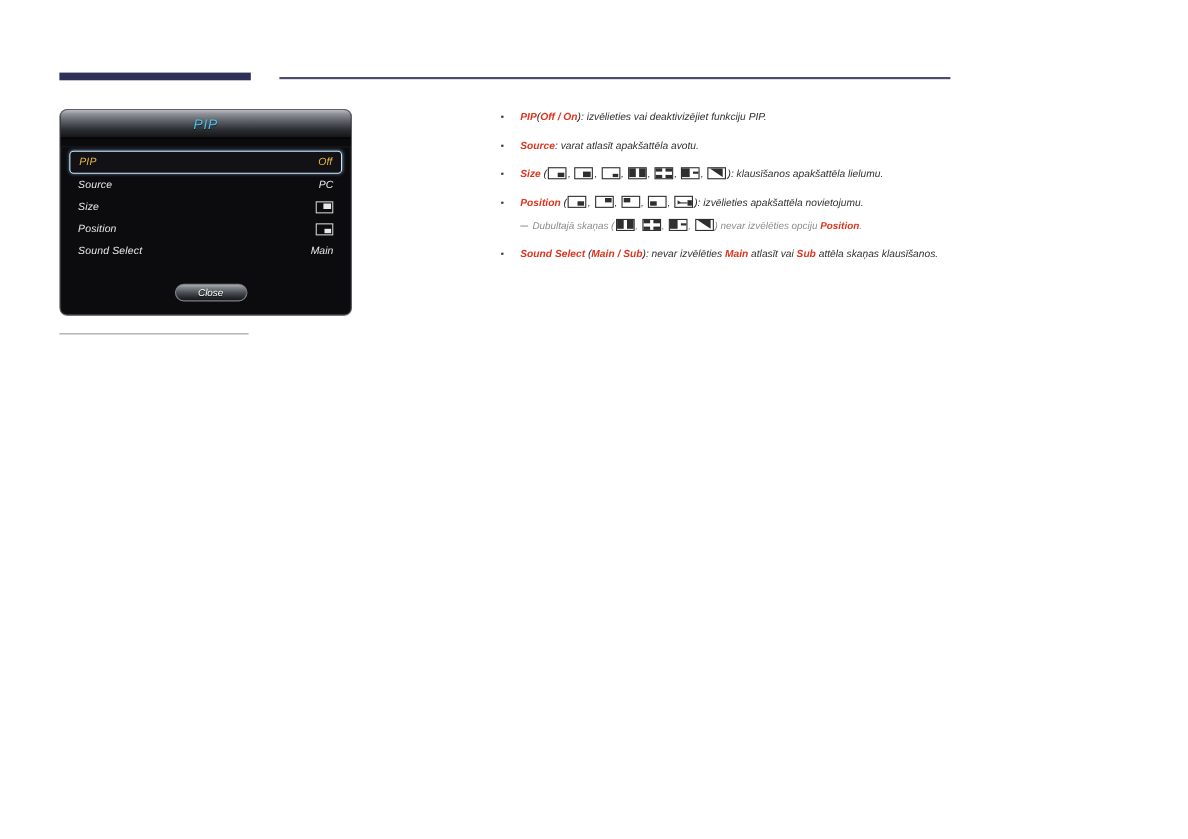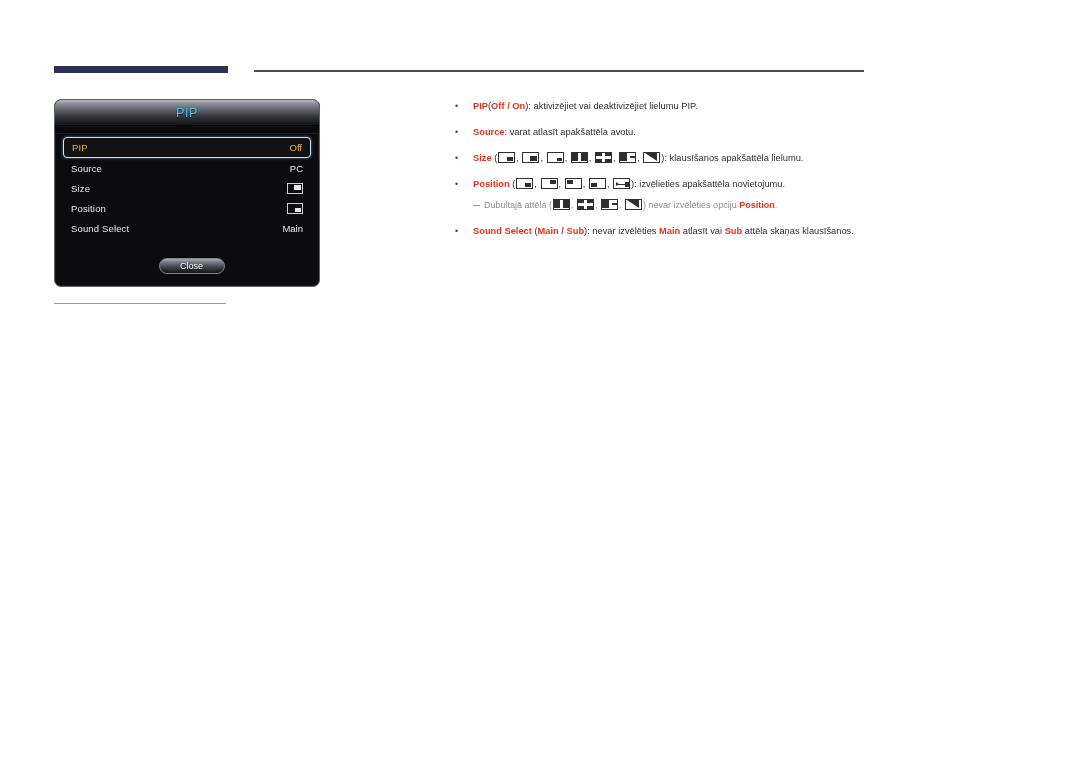--- a/index.html
+++ b/index.html
@@ -9,20 +9,21 @@
     background: #ffffff;
     font-family: "Liberation Sans", "DejaVu Sans", sans-serif;
     -webkit-font-smoothing: antialiased;
   }
   #page {
     position: relative;
     width: 864px;
     height: 763px;
     overflow: hidden;
     background: #ffffff;
+    font-style: italic;
   }
 
   
   .header-rule {
     position: absolute;
     left: 54px;
     top: 66px;
     width: 974px;
     height: 10px;
   }
@@ -321,21 +322,21 @@
   </div>
 
   <div class="footnote-wrap">
     <div class="footnote-rule"></div>
   </div>
 
   <div class="content">
 
     <div class="bullet">
       <span class="dot">•</span>
-      <span class="txt"><span class="red">PIP</span><span>(</span><span class="red">Off</span><span class="red"> / </span><span class="red">On</span><span>)</span><span>: aktivizējiet vai deaktivizējiet lielumu PIP.</span></span>
+      <span class="txt"><span class="red">PIP</span><span>(</span><span class="red">Off</span><span class="red"> / </span><span class="red">On</span><span>)</span><span>: izvēlieties vai deaktivizējiet funkciju PIP.</span></span>
     </div>
 
     <div class="bullet">
       <span class="dot">•</span>
       <span class="txt"><span class="red">Source</span><span>: varat atlasīt apakšattēla avotu.</span></span>
     </div>
 
     <div class="bullet">
       <span class="dot">•</span>
       <span class="txt"><span class="red">Size</span><span> (</span><span class="gl s-sm"><i></i></span>, <span class="gl s-md"><i></i></span>, <span class="gl s-lg"><i></i></span>, <span class="gl s-dualA"><i class="a"></i><i class="b"></i></span>, <span class="gl s-dualB"><i class="a"></i><i class="b"></i><i class="c"></i><i class="d"></i></span>, <span class="gl s-dualC"><i class="a"></i><i class="b"></i></span>, <span class="gl s-diag"><svg width="14" height="8" viewBox="0 0 14 8">
@@ -343,21 +344,21 @@
             </svg></span><span>)</span><span>: klausīšanos apakšattēla lielumu.</span></span>
     </div>
 
     <div class="bullet">
       <span class="dot">•</span>
       <span class="txt"><span class="red">Position</span><span> (</span><span class="gl p-br"><i></i></span>, <span class="gl p-tr"><i></i></span>, <span class="gl p-tl"><i></i></span>, <span class="gl p-bl"><i></i></span>, <span class="gl p-cust"><i class="bar"></i><i class="arrw"></i><i class="head"></i></span><span>)</span><span>: izvēlieties apakšattēla novietojumu.</span></span>
     </div>
 
     <div class="subnote">
       <span class="dash"></span>
-      <span><span>Dubultajā attēla (</span><span class="gl s-dualA"><i class="a"></i><i class="b"></i></span>, <span class="gl s-dualB"><i class="a"></i><i class="b"></i><i class="c"></i><i class="d"></i></span>, <span class="gl s-dualC"><i class="a"></i><i class="b"></i></span>, <span class="gl s-diag"><svg width="14" height="8" viewBox="0 0 14 8">
+      <span><span>Dubultajā skaņas (</span><span class="gl s-dualA"><i class="a"></i><i class="b"></i></span>, <span class="gl s-dualB"><i class="a"></i><i class="b"></i><i class="c"></i><i class="d"></i></span>, <span class="gl s-dualC"><i class="a"></i><i class="b"></i></span>, <span class="gl s-diag"><svg width="14" height="8" viewBox="0 0 14 8">
               <polygon points="1,0 13,0 13,8" fill="#2f2f31"></polygon>
             </svg></span><span>) nevar izvēlēties opciju </span><span class="red">Position</span><span>.</span></span>
     </div>
 
     <div class="bullet">
       <span class="dot">•</span>
       <span class="txt"><span class="red">Sound Select</span><span> (</span><span class="red">Main</span><span class="red"> / </span><span class="red">Sub</span><span>)</span><span>: nevar izvēlēties </span><span class="red">Main</span><span> atlasīt vai </span><span class="red">Sub</span><span> attēla skaņas klausīšanos.</span></span>
     </div>
 
   </div>

